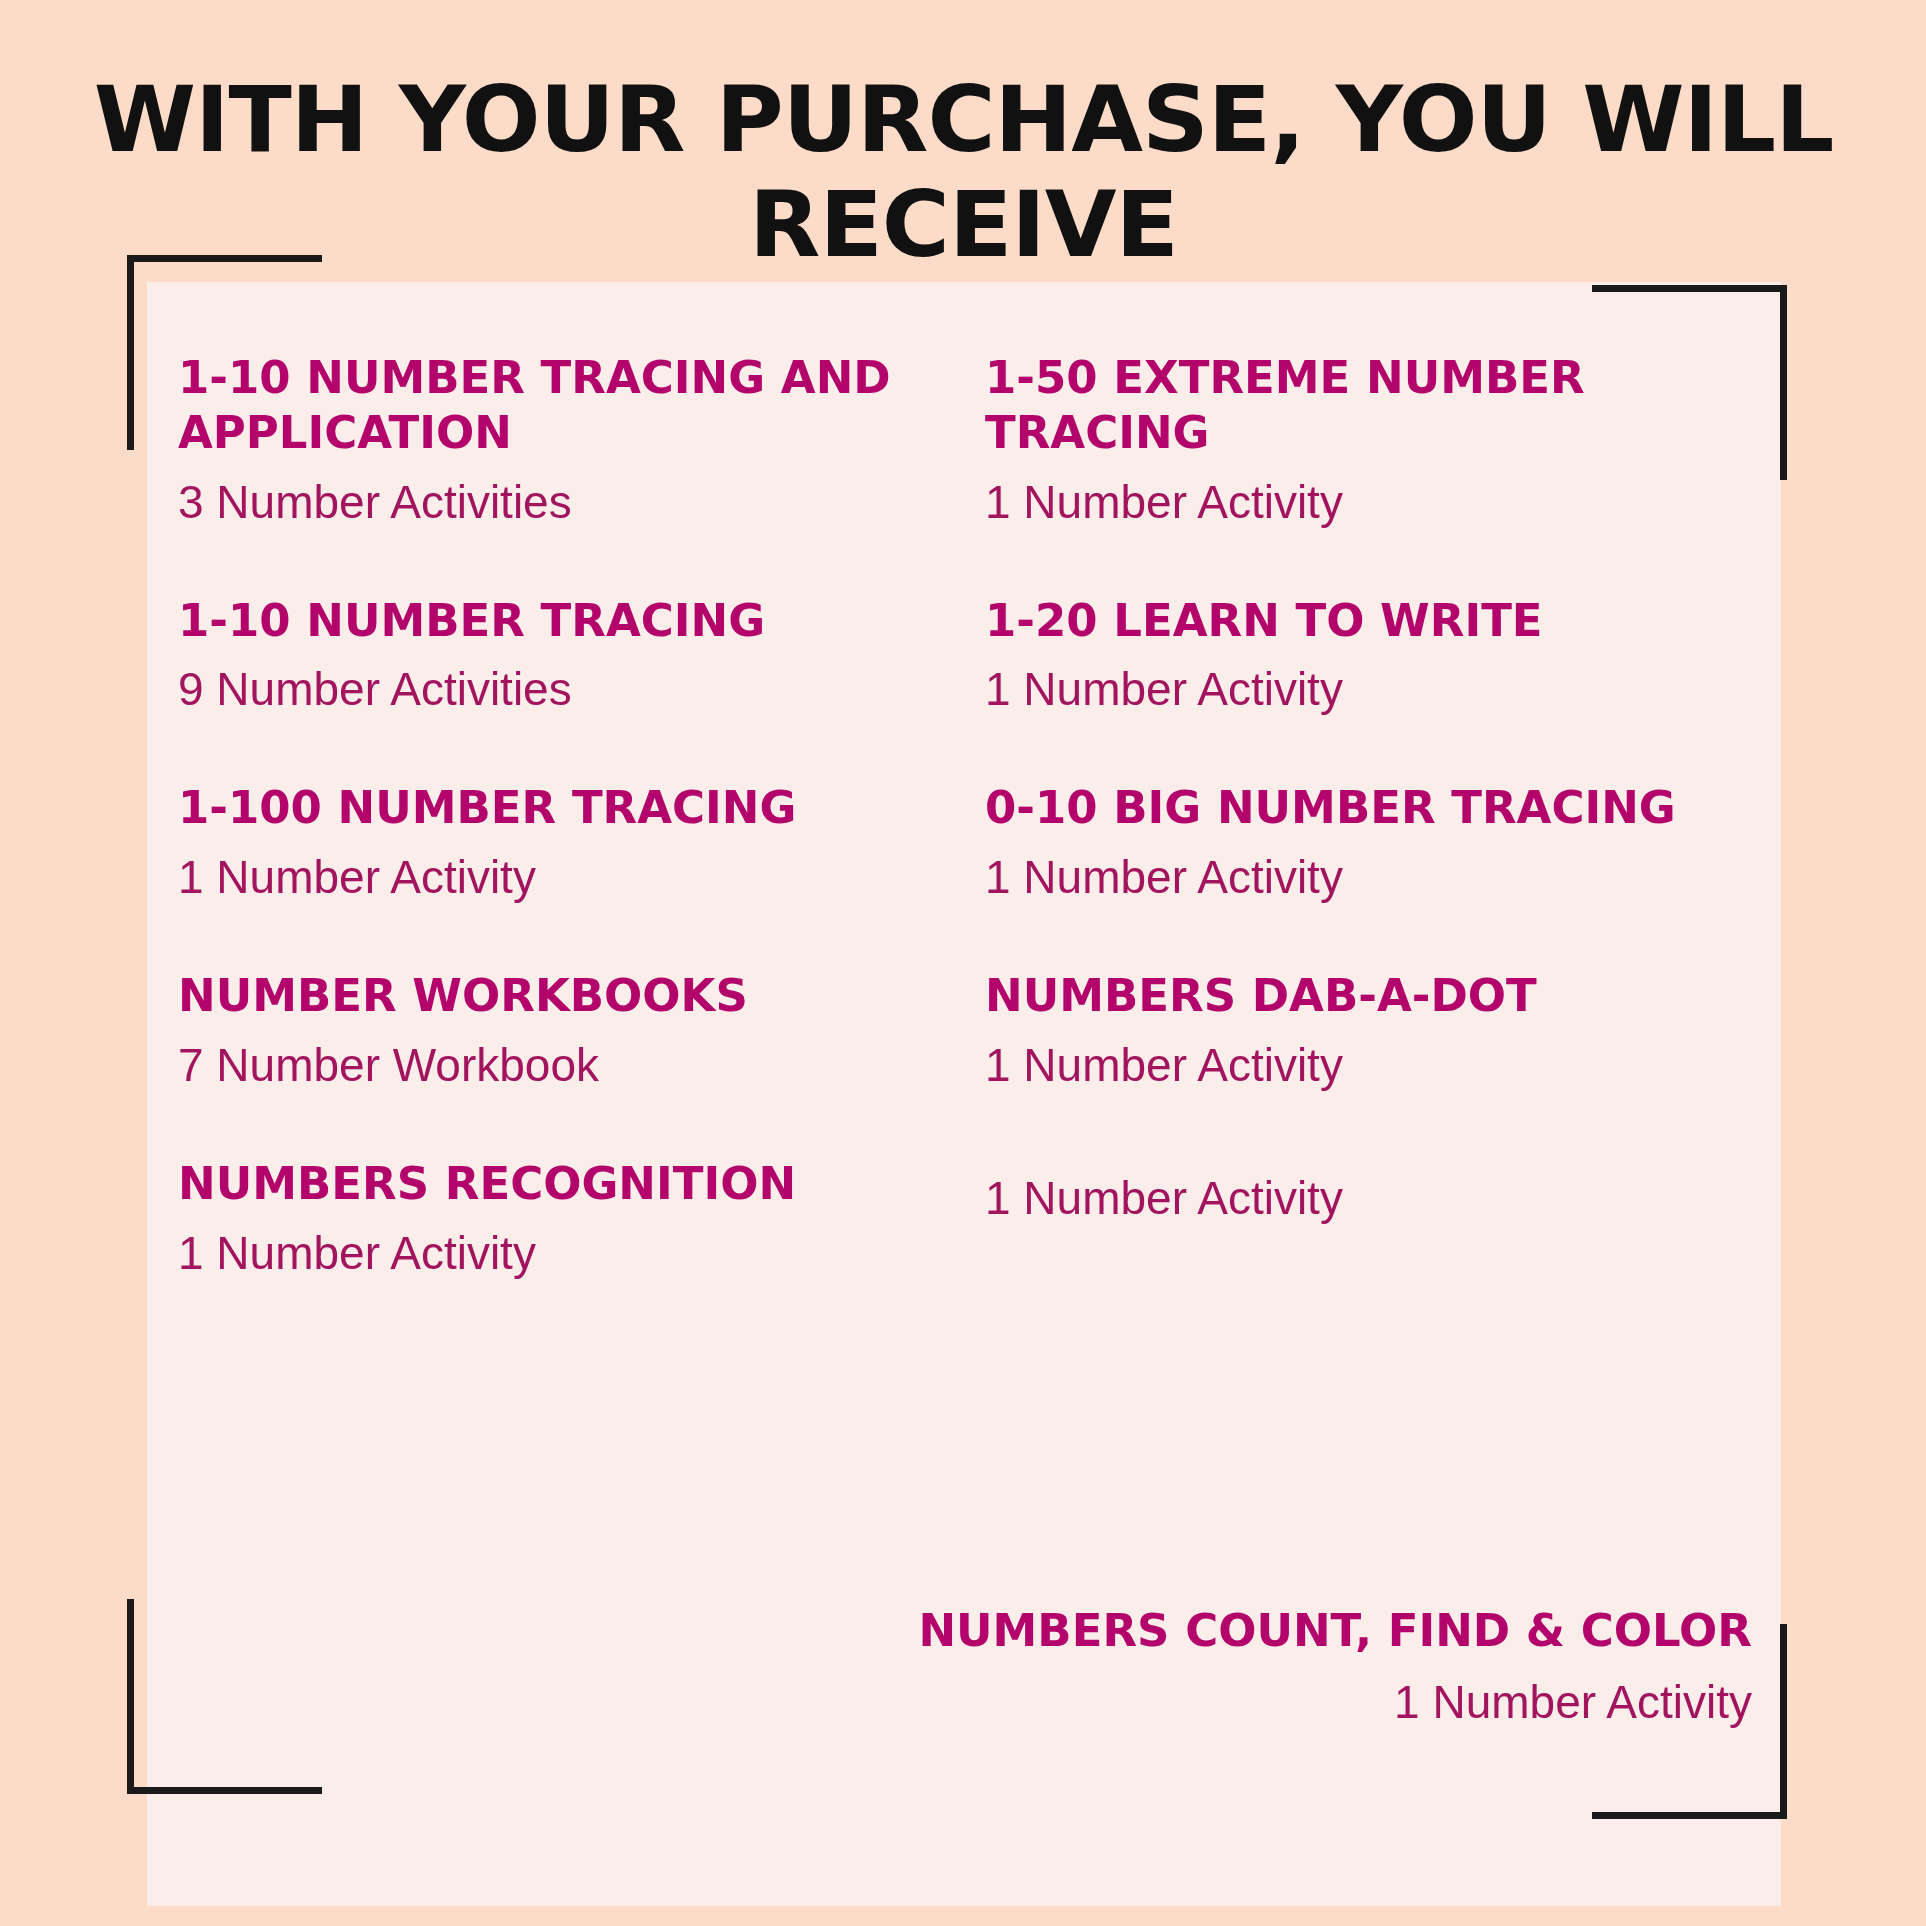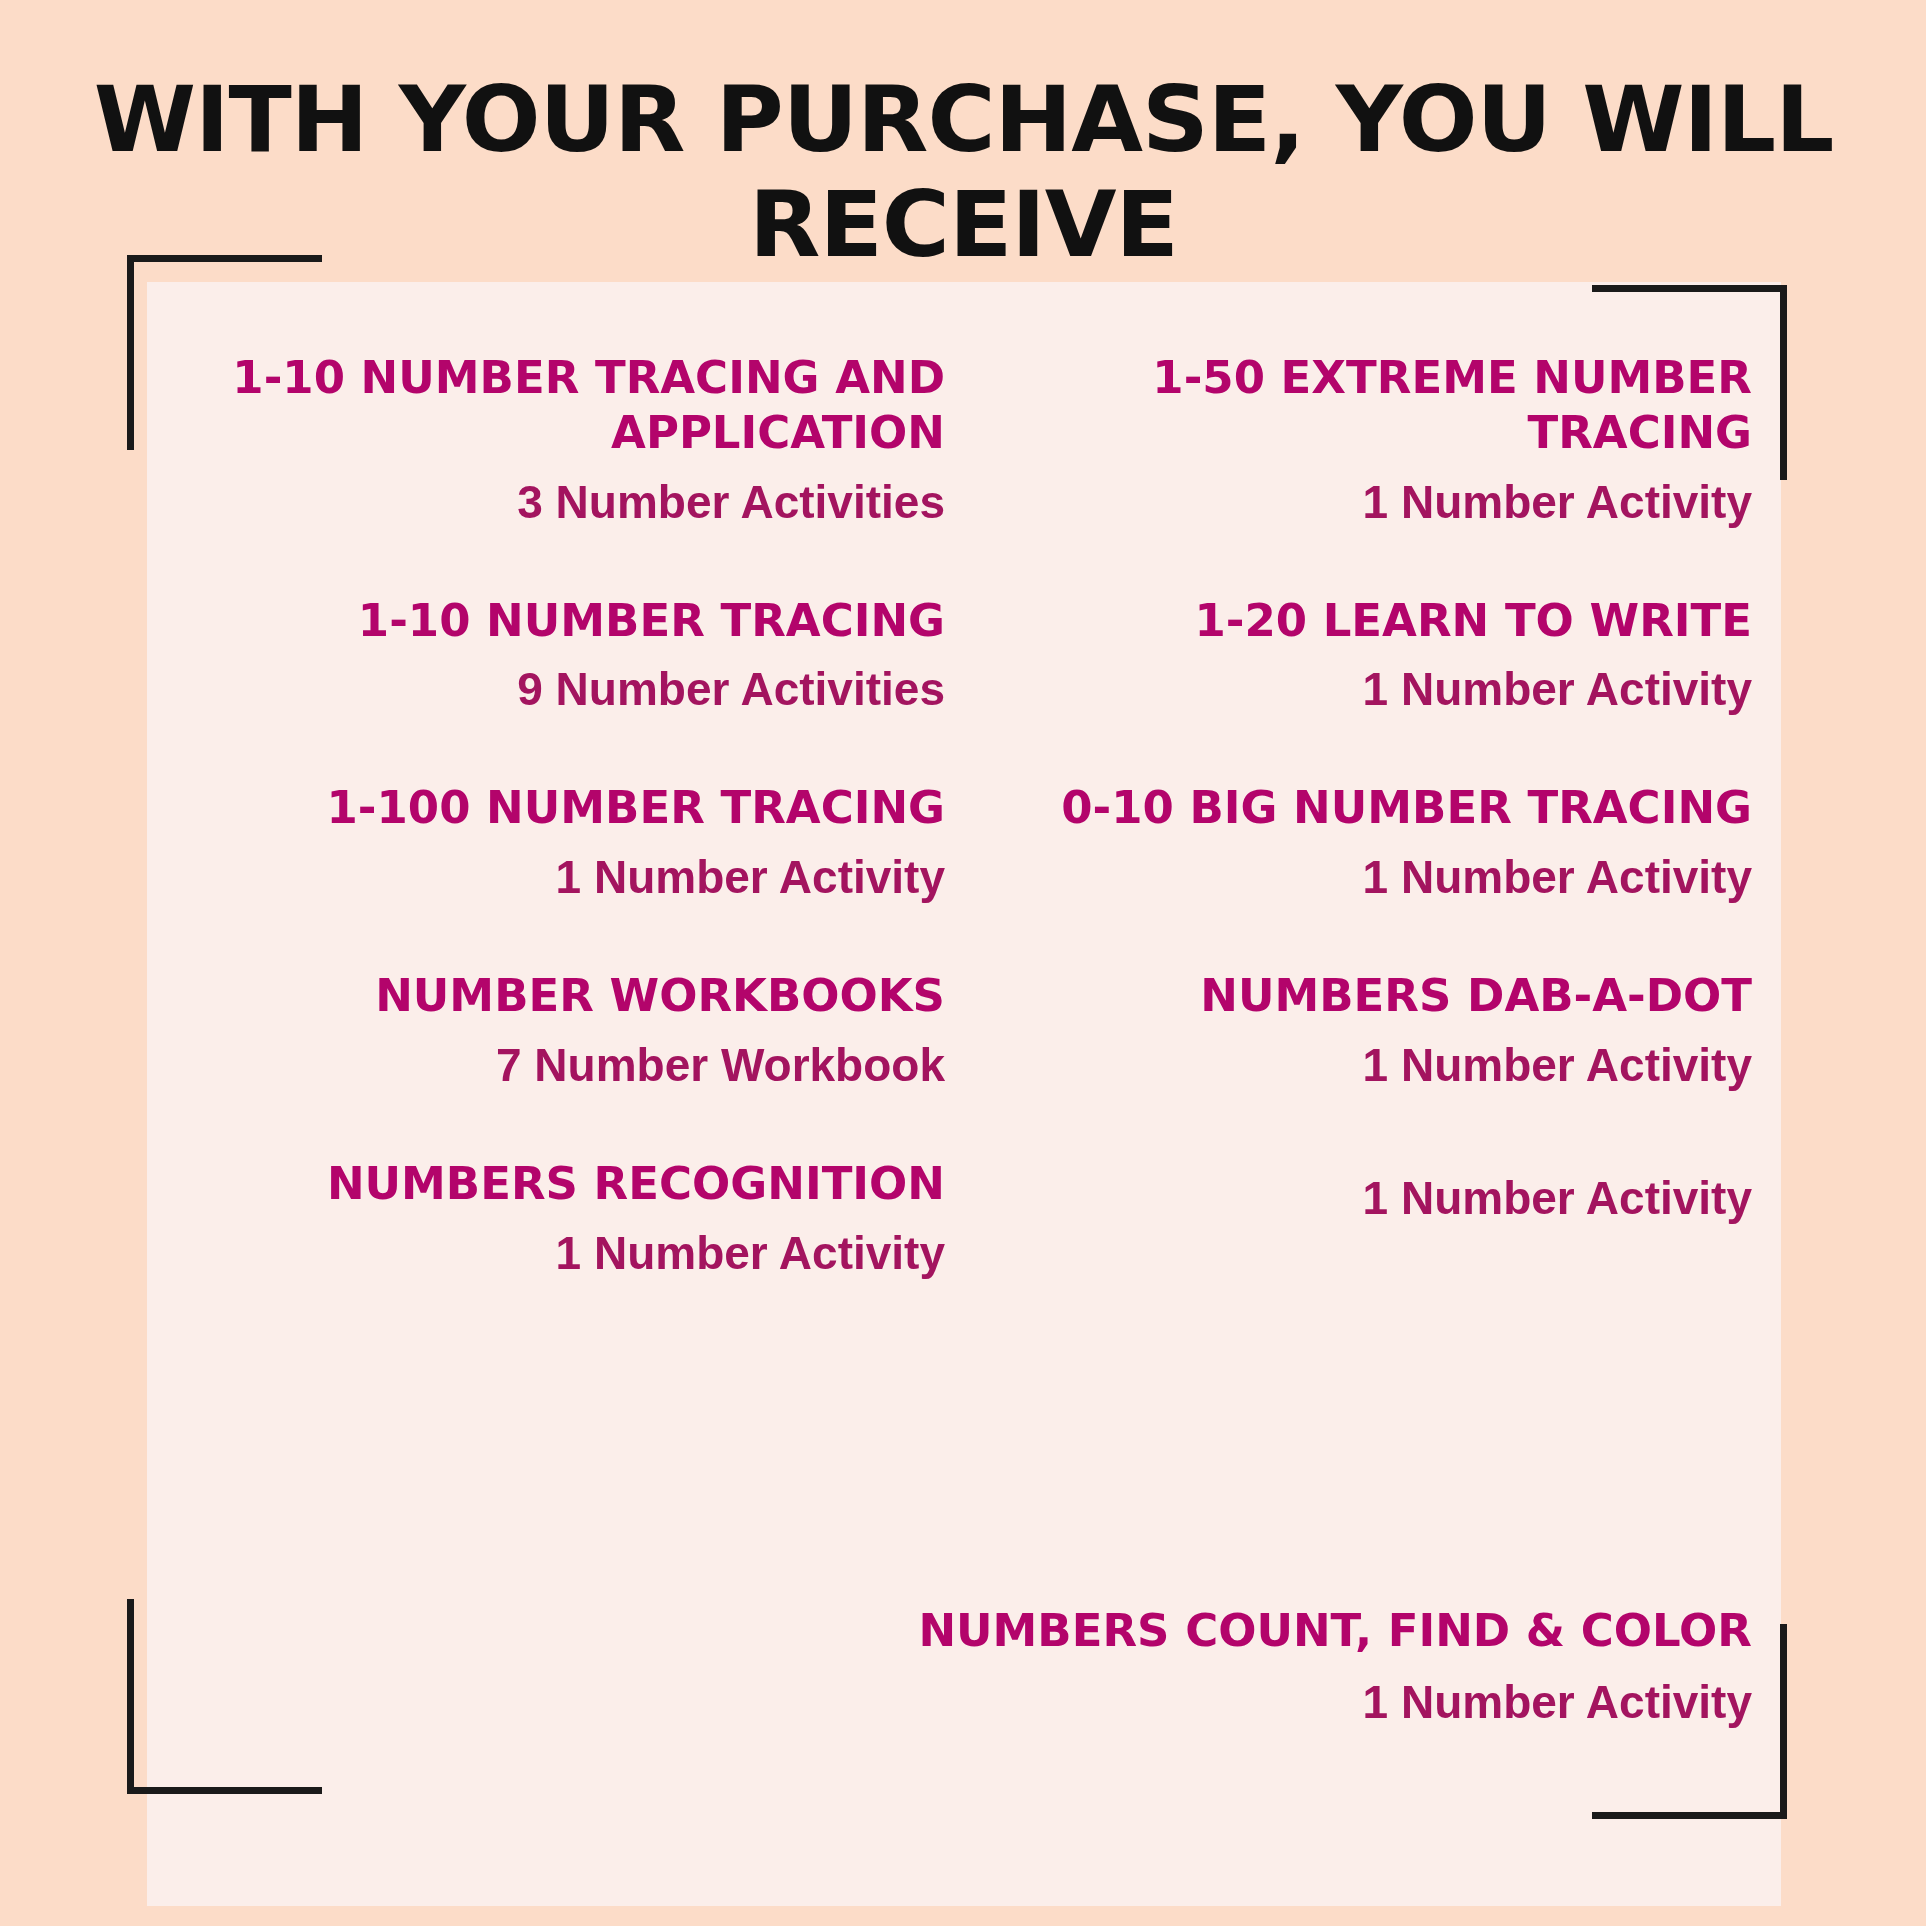--- a/index.html
+++ b/index.html
@@ -77,35 +77,35 @@
     position: absolute;
     left: 178px;
     top: 351px;
     width: 1574px;
     display: grid;
     grid-template-columns: 1fr 1fr;
     column-gap: 40px;
     row-gap: 0px;
   }
   .item {
-    text-align: right;
+    text-align: left;
     padding-bottom: 61px;
   }
   .item-title {
     font-family: "DejaVu Sans", sans-serif;
     font-weight: bold;
     font-size: 45px;
     line-height: 1.22;
     color: #b3046b;
     text-transform: uppercase;
     letter-spacing: 0px;
   }
   .item-sub {
     font-family: "Liberation Sans", sans-serif;
-    font-weight: 700;
+    font-weight: 400;
     font-size: 46px;
     line-height: 1.3;
     color: #a3145f;
     margin-top: 12px;
   }
   .footer-item {
     position: absolute;
     left: 178px;
     top: 1604px;
     width: 1574px;

